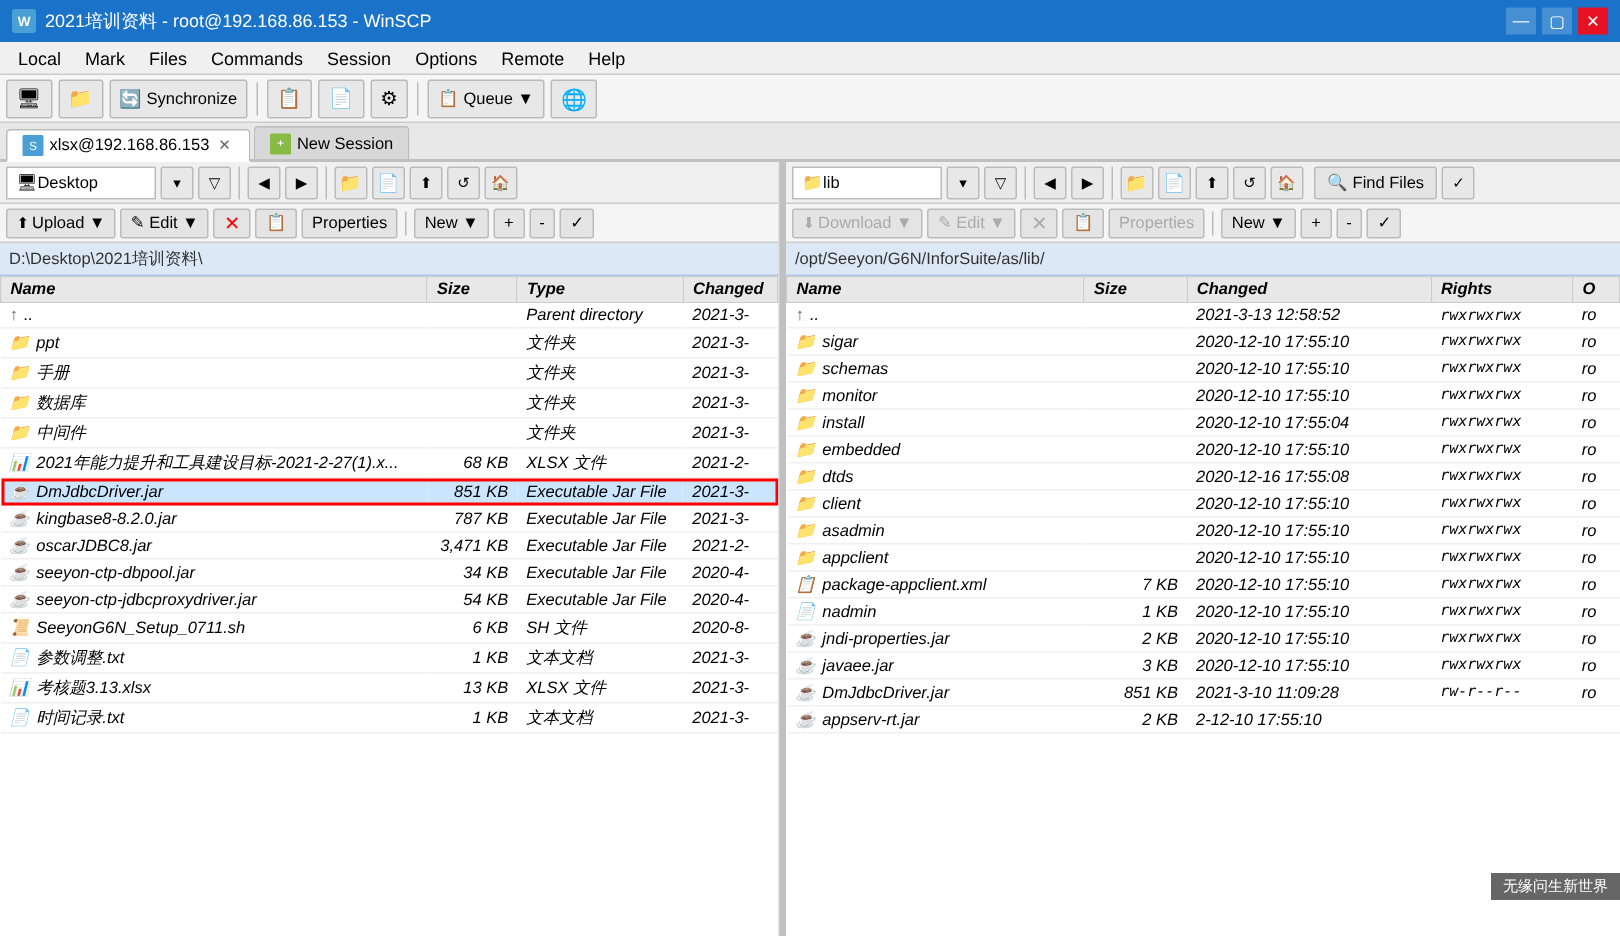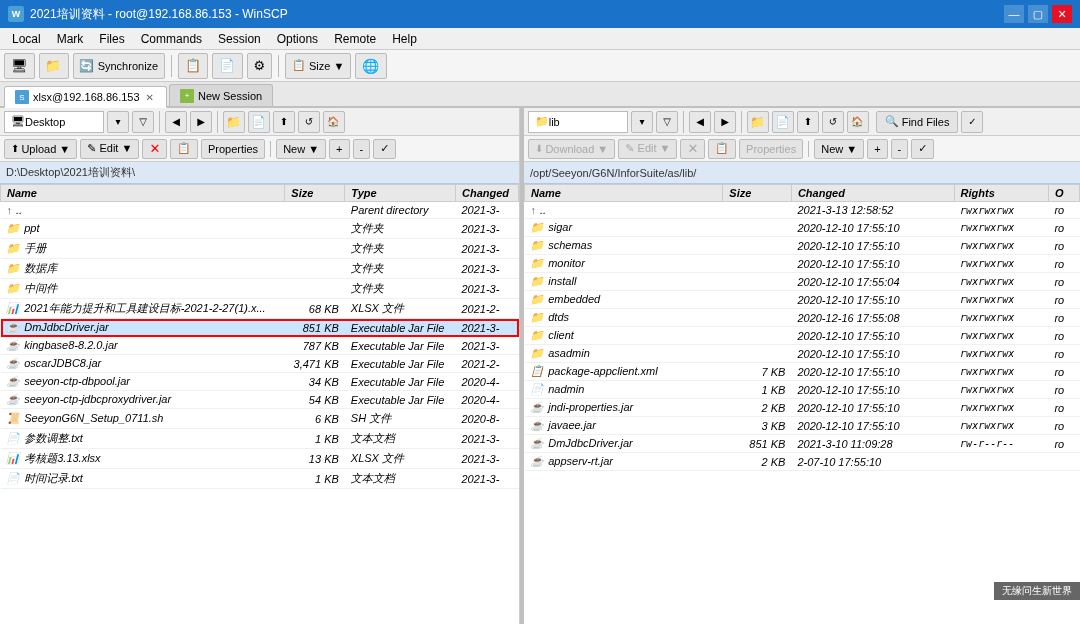--- a/index.html
+++ b/index.html
@@ -362,21 +362,21 @@
     </button>
   <button class="tb-btn">
       <span style="font-size:13px;">📄</span>
     </button>
   <button class="tb-btn">
       <span style="font-size:13px;">⚙</span>
     </button>
   <div class="tb-sep"></div>
   <button class="tb-btn">
     <span style="font-size:11px;">📋</span>
-    <span>Size ▼</span>
+    <span>Queue ▼</span>
   </button>
   <button class="tb-btn">
     <span style="font-size:14px;">🌐</span>
   </button>
 </div>
 
 <div id="tab-bar">
   <div class="tab active">
     <span class="tab-icon">S</span>
     <span>xlsx@192.168.86.153</span>
@@ -664,20 +664,27 @@
               <td>ro</td>
             </tr>
             <tr>
               <td><span style="color: rgb(245, 166, 35); margin-right: 4px;">📁</span>asadmin</td>
               <td class="size"></td>
               <td>2020-12-10 17:55:10</td>
               <td style="font-family: monospace; font-size: 10px;">rwxrwxrwx</td>
               <td>ro</td>
             </tr>
             <tr>
+              <td><span style="color: rgb(245, 166, 35); margin-right: 4px;">📁</span>appclient</td>
+              <td class="size"></td>
+              <td>2020-12-10 17:55:10</td>
+              <td style="font-family: monospace; font-size: 10px;">rwxrwxrwx</td>
+              <td>ro</td>
+            </tr>
+            <tr>
               <td><span style="color: rgb(230, 126, 34); margin-right: 4px;">📋</span>package-appclient.xml</td>
               <td class="size">7 KB</td>
               <td>2020-12-10 17:55:10</td>
               <td style="font-family: monospace; font-size: 10px;">rwxrwxrwx</td>
               <td>ro</td>
             </tr>
             <tr>
               <td><span style="color: rgb(136, 136, 136); margin-right: 4px;">📄</span>nadmin</td>
               <td class="size">1 KB</td>
               <td>2020-12-10 17:55:10</td>
@@ -701,21 +708,21 @@
             <tr>
               <td><span style="color: rgb(192, 57, 43); margin-right: 4px;">☕</span>DmJdbcDriver.jar</td>
               <td class="size">851 KB</td>
               <td>2021-3-10 11:09:28</td>
               <td style="font-family: monospace; font-size: 10px;">rw-r--r--</td>
               <td>ro</td>
             </tr>
             <tr>
               <td><span style="color: rgb(192, 57, 43); margin-right: 4px;">☕</span>appserv-rt.jar</td>
               <td class="size">2 KB</td>
-              <td>2-07-10 17:55:10</td>
+              <td>2-12-10 17:55:10</td>
               <td style="font-family: monospace; font-size: 10px;"></td>
               <td></td>
             </tr>
           </tbody>
       </table>
     </div>
   </div>
 </div>
 
 <div class="watermark">无缘问生新世界</div>

